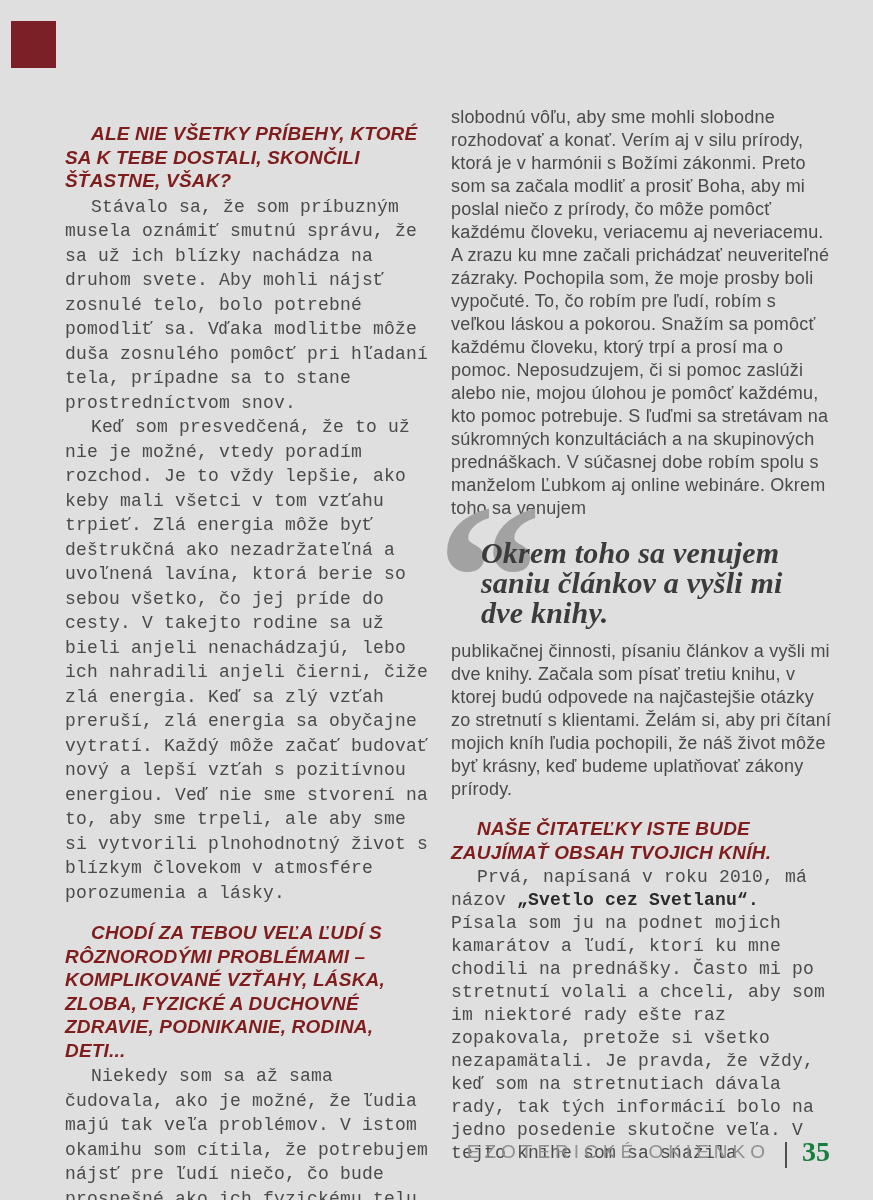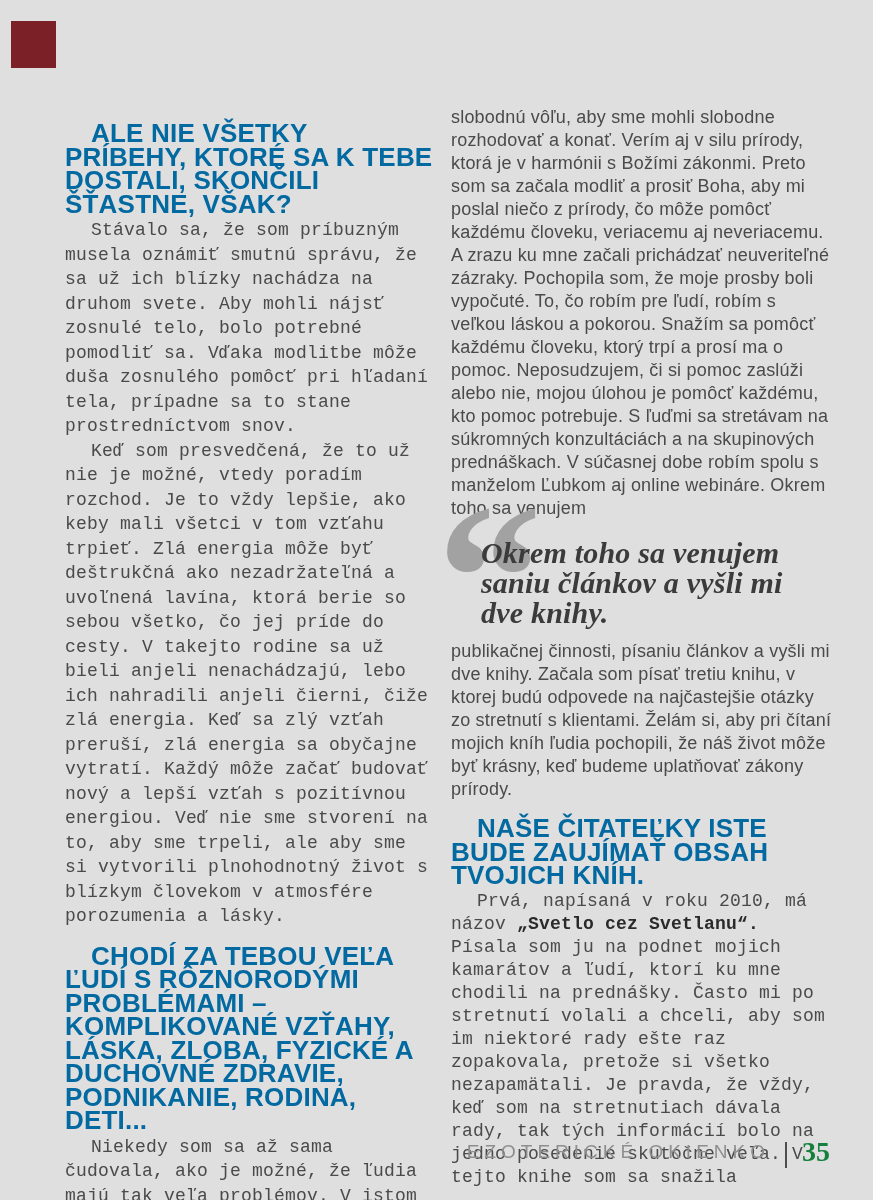--- a/index.html
+++ b/index.html
@@ -22,26 +22,27 @@
     color:#4a4a4a;
     font-size:18px;
     letter-spacing:0.2px;
   }
   .col-left{width:370px;line-height:24.5px;}
   .col-right{width:382px;line-height:23px;}
   .col p{margin:0;}
   .col p.indent{text-indent:26px;font-family:Liberation Mono, monospace;}
   .head{
     margin:16px 0 2px 0;
-    color:#0369a1;
-    font-size:26px;
+    color:#7f1d1d;
+    font-size:19px;
     line-height:23.5px;
     font-weight:bold;
     text-indent:26px;
     letter-spacing:0.2px;
+    font-style:italic;
   }
   .bold-inline{font-weight:bold;color:#2a2a2a;}
   
   .pull-quote{
     position:relative;
     margin:18px 0 12px 30px;
     font-family:"Liberation Serif","DejaVu Serif",serif;
     font-style:italic;
     font-weight:bold;
     font-size:30px;

